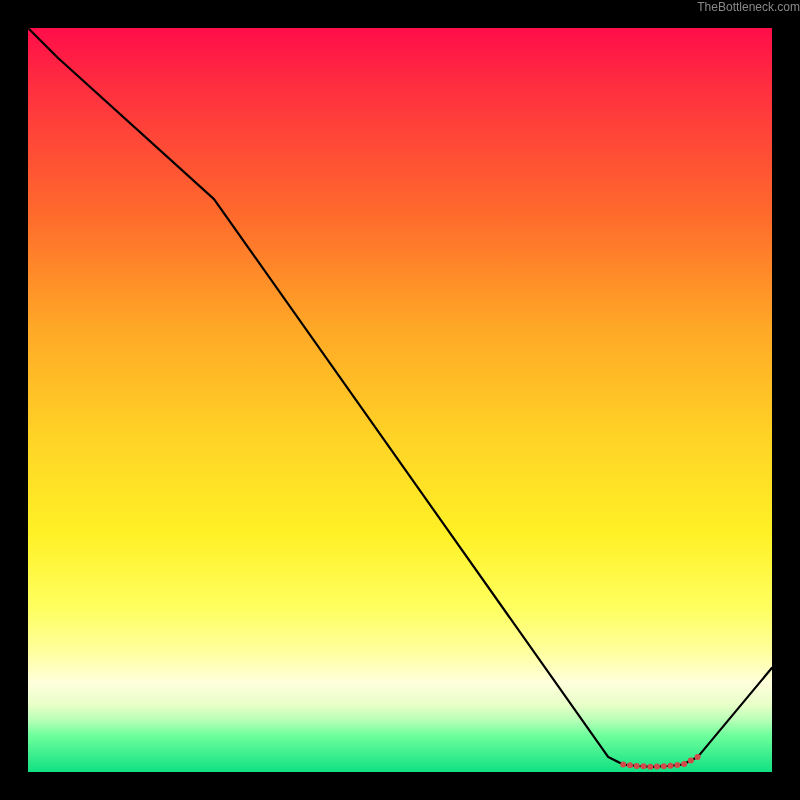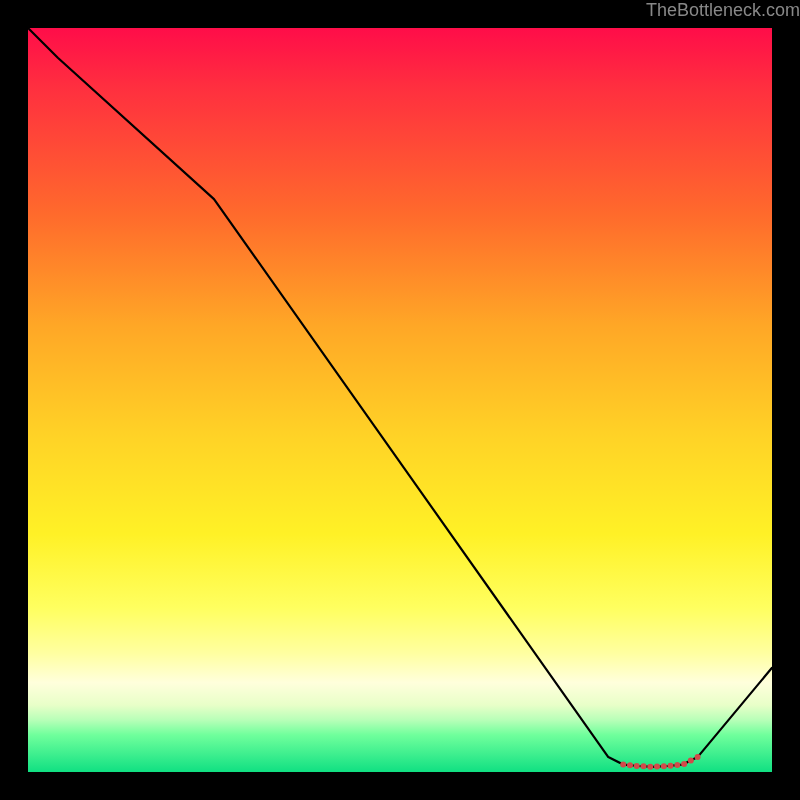--- a/index.html
+++ b/index.html
@@ -10,21 +10,21 @@
     background: #000;
     font-family: sans-serif;
     position: relative;
     overflow: hidden;
   }
   .watermark {
     position: absolute;
     top: 0px;
     right: 0px;
     color: #888;
-    font-size: 18px;
+    font-size: 12px;
     z-index: 10;
     font-family: Arial, sans-serif;
   }
   .plot-area {
     position: absolute;
     left: 28px;
     top: 28px;
     width: 744px;
     height: 744px;
     

